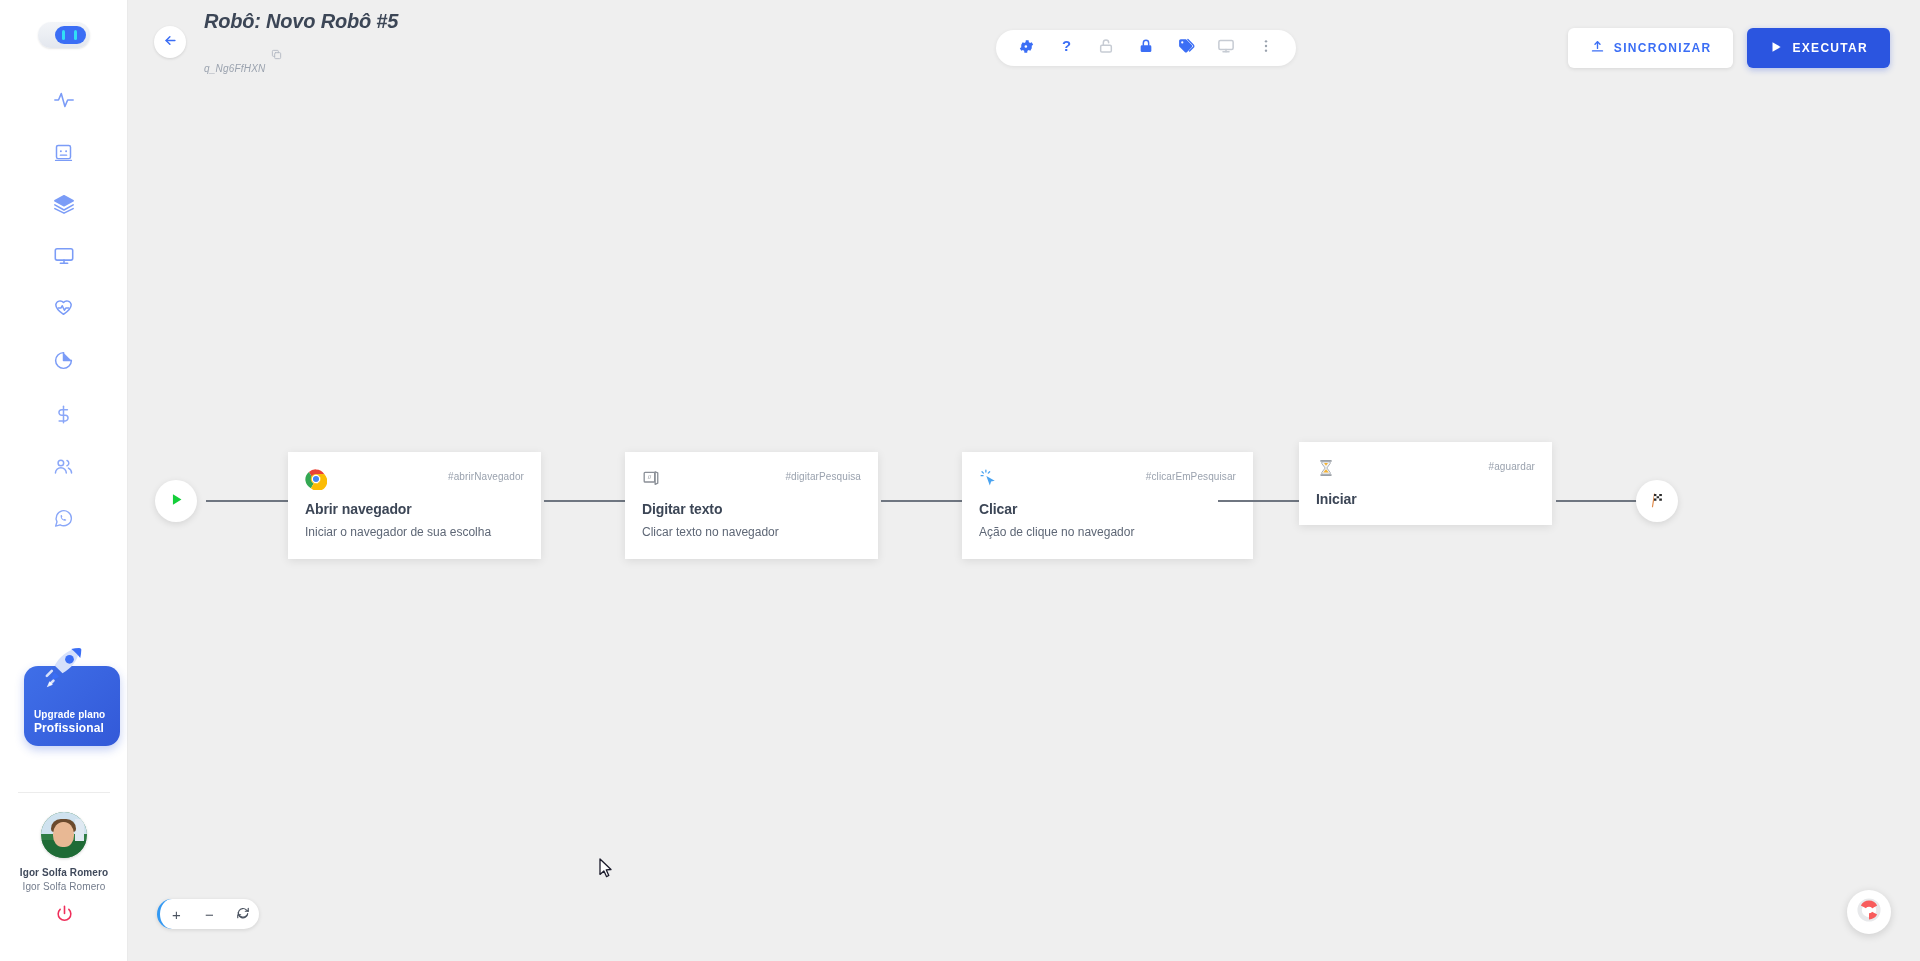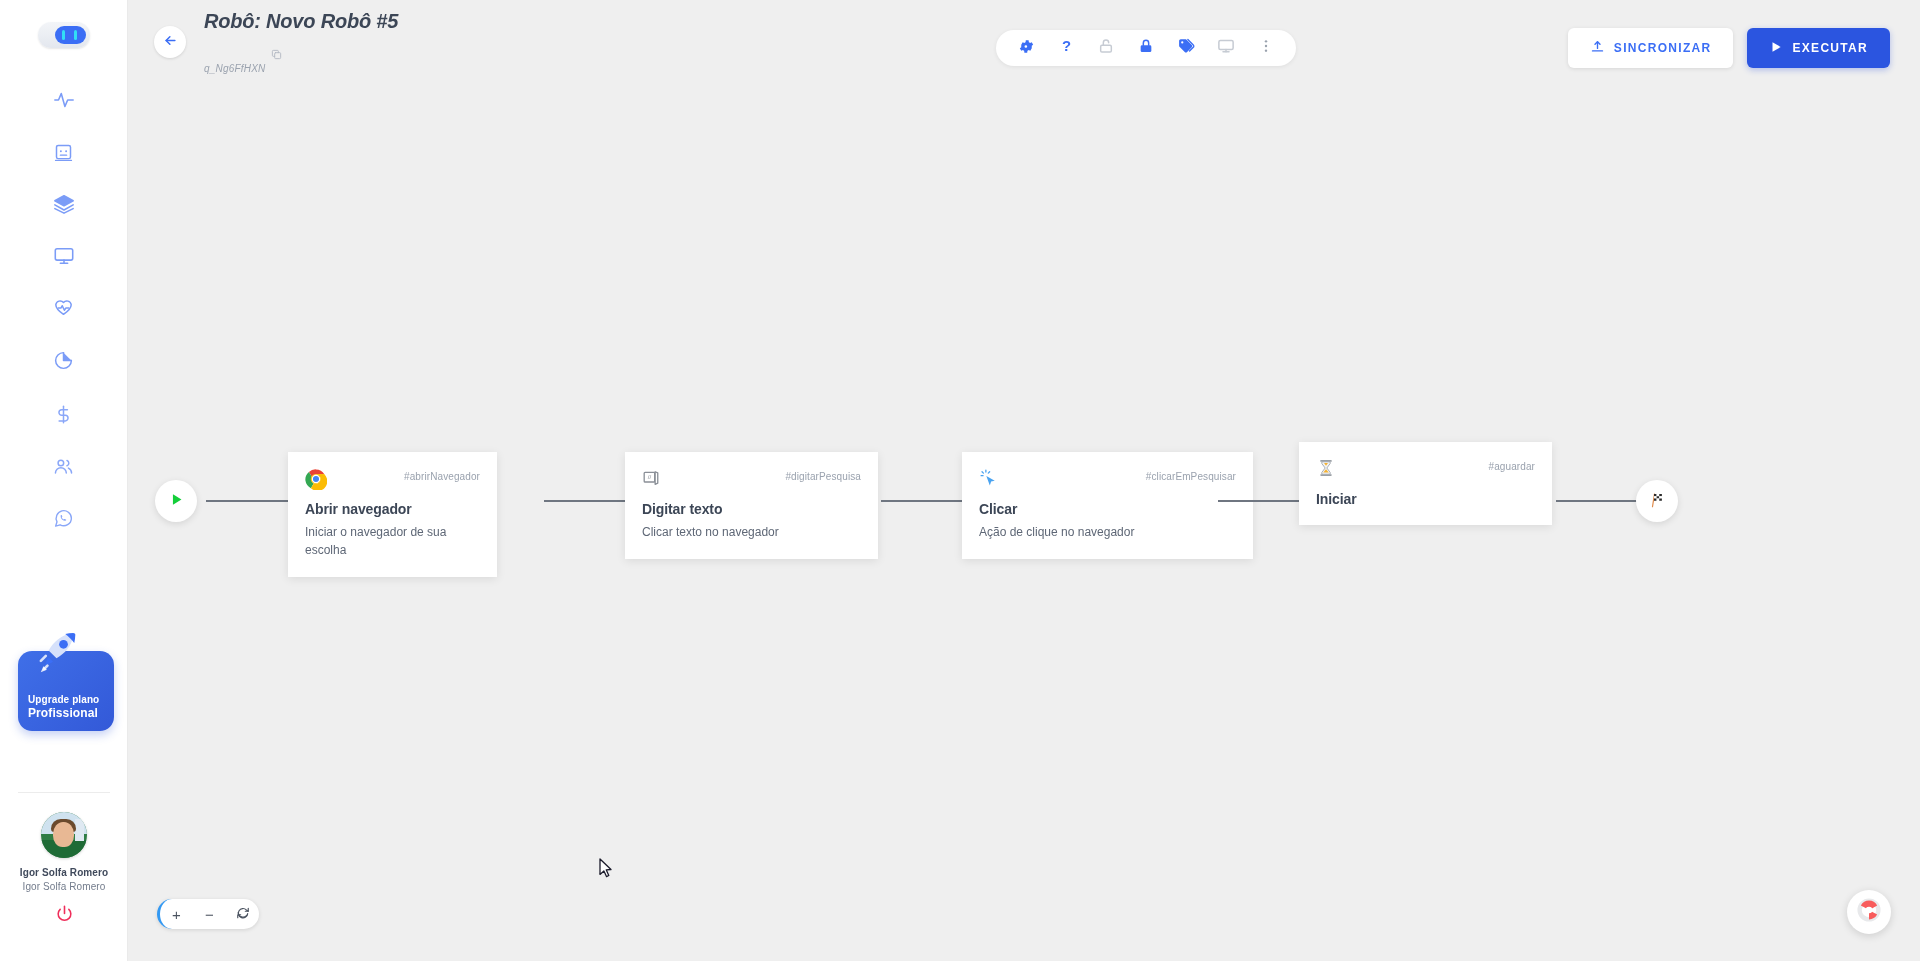--- a/index.html
+++ b/index.html
@@ -40,22 +40,22 @@
 
   .nav-list { display: flex; flex-direction: column; align-items: center; width: 100%; }
   .nav-item {
     width: 100%; height: 52px;
     display: flex; align-items: center; justify-content: center;
     cursor: pointer;
   }
   .nav-item svg { display: block; }
 
   .upgrade-zone {
-    position: absolute; left: 2px; top: 636px; width: 128px; height: 110px;
-    display: flex; align-items: center; justify-content: center;
+    position: absolute; left: 8px; top: 636px; width: 128px; height: 110px;
+    display: flex; align-items: flex-end; justify-content: center;
   }
   .upgrade-card {
     width: 96px; height: 80px; border-radius: 14px;
     background: linear-gradient(135deg,#3f6fe8 0%,#3359d8 100%);
     position: relative;
     display: flex; flex-direction: column; justify-content: flex-end;
     padding: 0 0 10px 10px;
     box-shadow: 0 4px 10px rgba(51,89,216,.28);
     cursor: pointer;
   }
@@ -437,21 +437,21 @@
     <div class="endpoint" style="left:27px; top:396px;">
       <span>
         <svg width="17" height="17" viewBox="0 0 24 24" fill="#14ce3a">
             <polygon points="7 4.5 19 12 7 19.5"></polygon>
           </svg>
       </span>
     </div>
 
     <div class="edge" style="left:78px; top:416px; width:103px;"></div>
 
-    <div class="node" style="left:160px; top:368px; width:209px;">
+    <div class="node" style="left:160px; top:368px; width:253px;">
       <div class="node-head">
         <span class="node-icon">
           <svg width="22" height="22" viewBox="0 0 48 48">
             <circle cx="24" cy="24" r="21" fill="#fff"></circle>
             <path d="M24 3a21 21 0 0 1 18.2 10.5H24a10.5 10.5 0 0 0-9.3 5.6L8.6 8.6A21 21 0 0 1 24 3z" fill="#ea4335"></path>
             <path d="M8.6 8.6l6.1 10.5A10.5 10.5 0 0 0 19 33.6L12.9 44A21 21 0 0 1 8.6 8.6z" fill="#34a853"></path>
             <path d="M42.2 13.5A21 21 0 0 1 12.9 44l6.1-10.4a10.5 10.5 0 0 0 14.6-6.1 10.5 10.5 0 0 0-.4-8A10.4 10.4 0 0 0 24 13.5z" fill="#fbbc05"></path>
             <path d="M33.2 19.5A10.5 10.5 0 0 1 19 33.6 10.5 10.5 0 0 1 24 13.5h18.2a21 21 0 0 1 .3 8.3z" fill="#fbbc05"></path>
             <circle cx="24" cy="24" r="9.3" fill="#fff"></circle>
             <circle cx="24" cy="24" r="6.6" fill="#4285f4"></circle>

